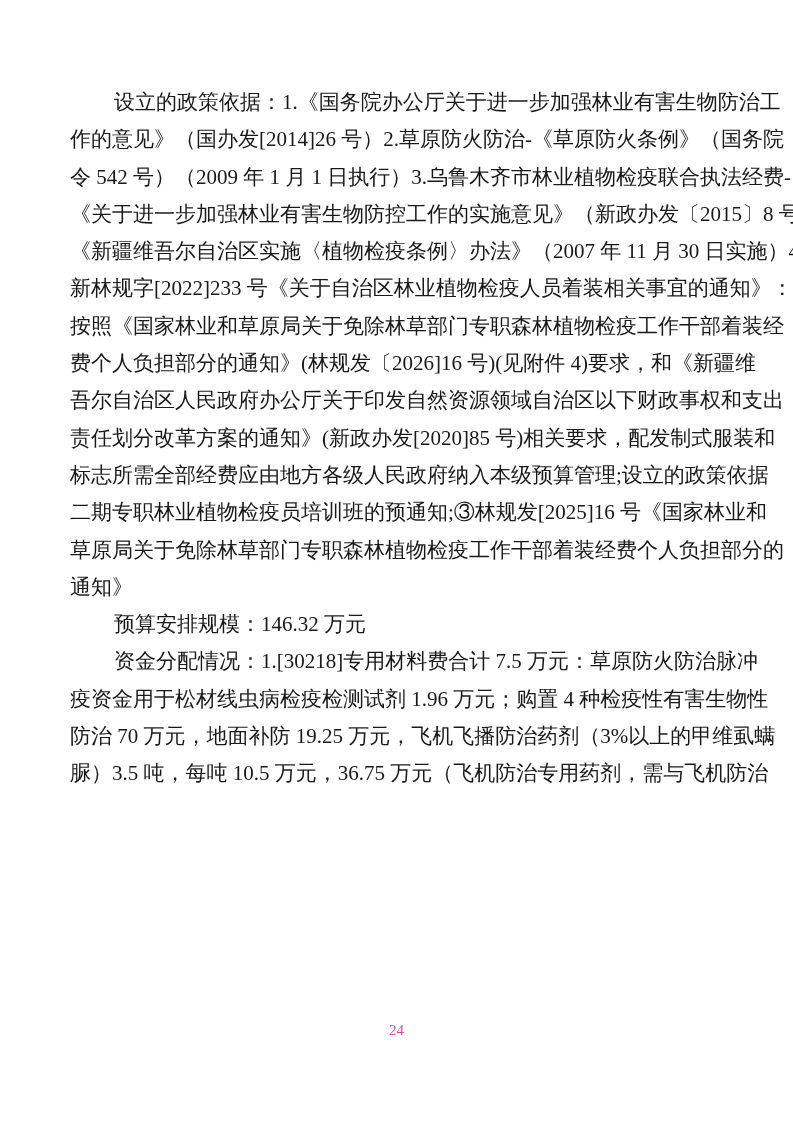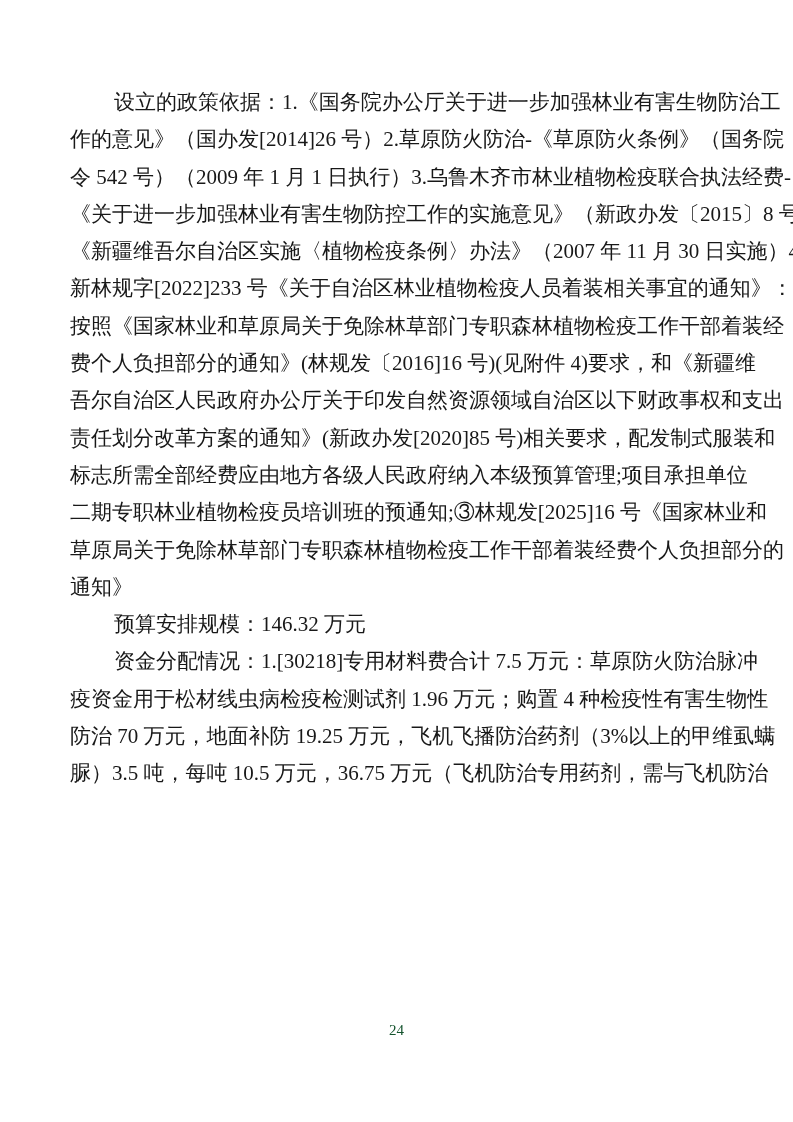--- a/index.html
+++ b/index.html
@@ -39,39 +39,39 @@
     text-indent: 44px;
   }
   .page-number {
     position: absolute;
     top: 1020px;
     left: 0;
     width: 100%;
     text-align: center;
     font-size: 15px;
     line-height: 20px;
-    color: #14532d;
+    color: #ec4899;
   }
 </style>
 </head>
 <body>
 
 <div class="page">
   <div class="doc-body">
       <div class="line indent fill">设立的政策依据：1.《国务院办公厅关于进一步加强林业有害生物防治工</div>
       <div class="line fill">作的意见》（国办发[2014]26 号）2.草原防火防治-《草原防火条例》（国务院</div>
       <div class="line fill">令 542 号）（2009 年 1 月 1 日执行）3.乌鲁木齐市林业植物检疫联合执法经费-</div>
       <div class="line fill">《关于进一步加强林业有害生物防控工作的实施意见》（新政办发〔2015〕8 号）、</div>
       <div class="line fill">《新疆维吾尔自治区实施〈植物检疫条例〉办法》（2007 年 11 月 30 日实施）4.</div>
       <div class="line fill">新林规字[2022]233 号《关于自治区林业植物检疫人员着装相关事宜的通知》：</div>
       <div class="line fill">按照《国家林业和草原局关于免除林草部门专职森林植物检疫工作干部着装经</div>
-      <div class="line fill">费个人负担部分的通知》(林规发〔2016]16 号)(见附件 4)要求，和《新疆维</div>
+      <div class="line fill">费个人负担部分的通知》(林规发〔2026]16 号)(见附件 4)要求，和《新疆维</div>
       <div class="line fill">吾尔自治区人民政府办公厅关于印发自然资源领域自治区以下财政事权和支出</div>
       <div class="line fill">责任划分改革方案的通知》(新政办发[2020]85 号)相关要求，配发制式服装和</div>
-      <div class="line fill">标志所需全部经费应由地方各级人民政府纳入本级预算管理;项目承担单位</div>
+      <div class="line fill">标志所需全部经费应由地方各级人民政府纳入本级预算管理;设立的政策依据</div>
       <div class="line fill">二期专职林业植物检疫员培训班的预通知;③林规发[2025]16 号《国家林业和</div>
       <div class="line fill">草原局关于免除林草部门专职森林植物检疫工作干部着装经费个人负担部分的</div>
       <div class="line">通知》</div>
       <div class="line indent">预算安排规模：146.32 万元</div>
       <div class="line indent fill">资金分配情况：1.[30218]专用材料费合计 7.5 万元：草原防火防治脉冲</div>
       <div class="line fill">疫资金用于松材线虫病检疫检测试剂 1.96 万元；购置 4 种检疫性有害生物性</div>
       <div class="line fill">防治 70 万元，地面补防 19.25 万元，飞机飞播防治药剂（3%以上的甲维虱螨</div>
       <div class="line fill">脲）3.5 吨，每吨 10.5 万元，36.75 万元（飞机防治专用药剂，需与飞机防治</div>
     </div>
   <div class="page-number">24</div>

